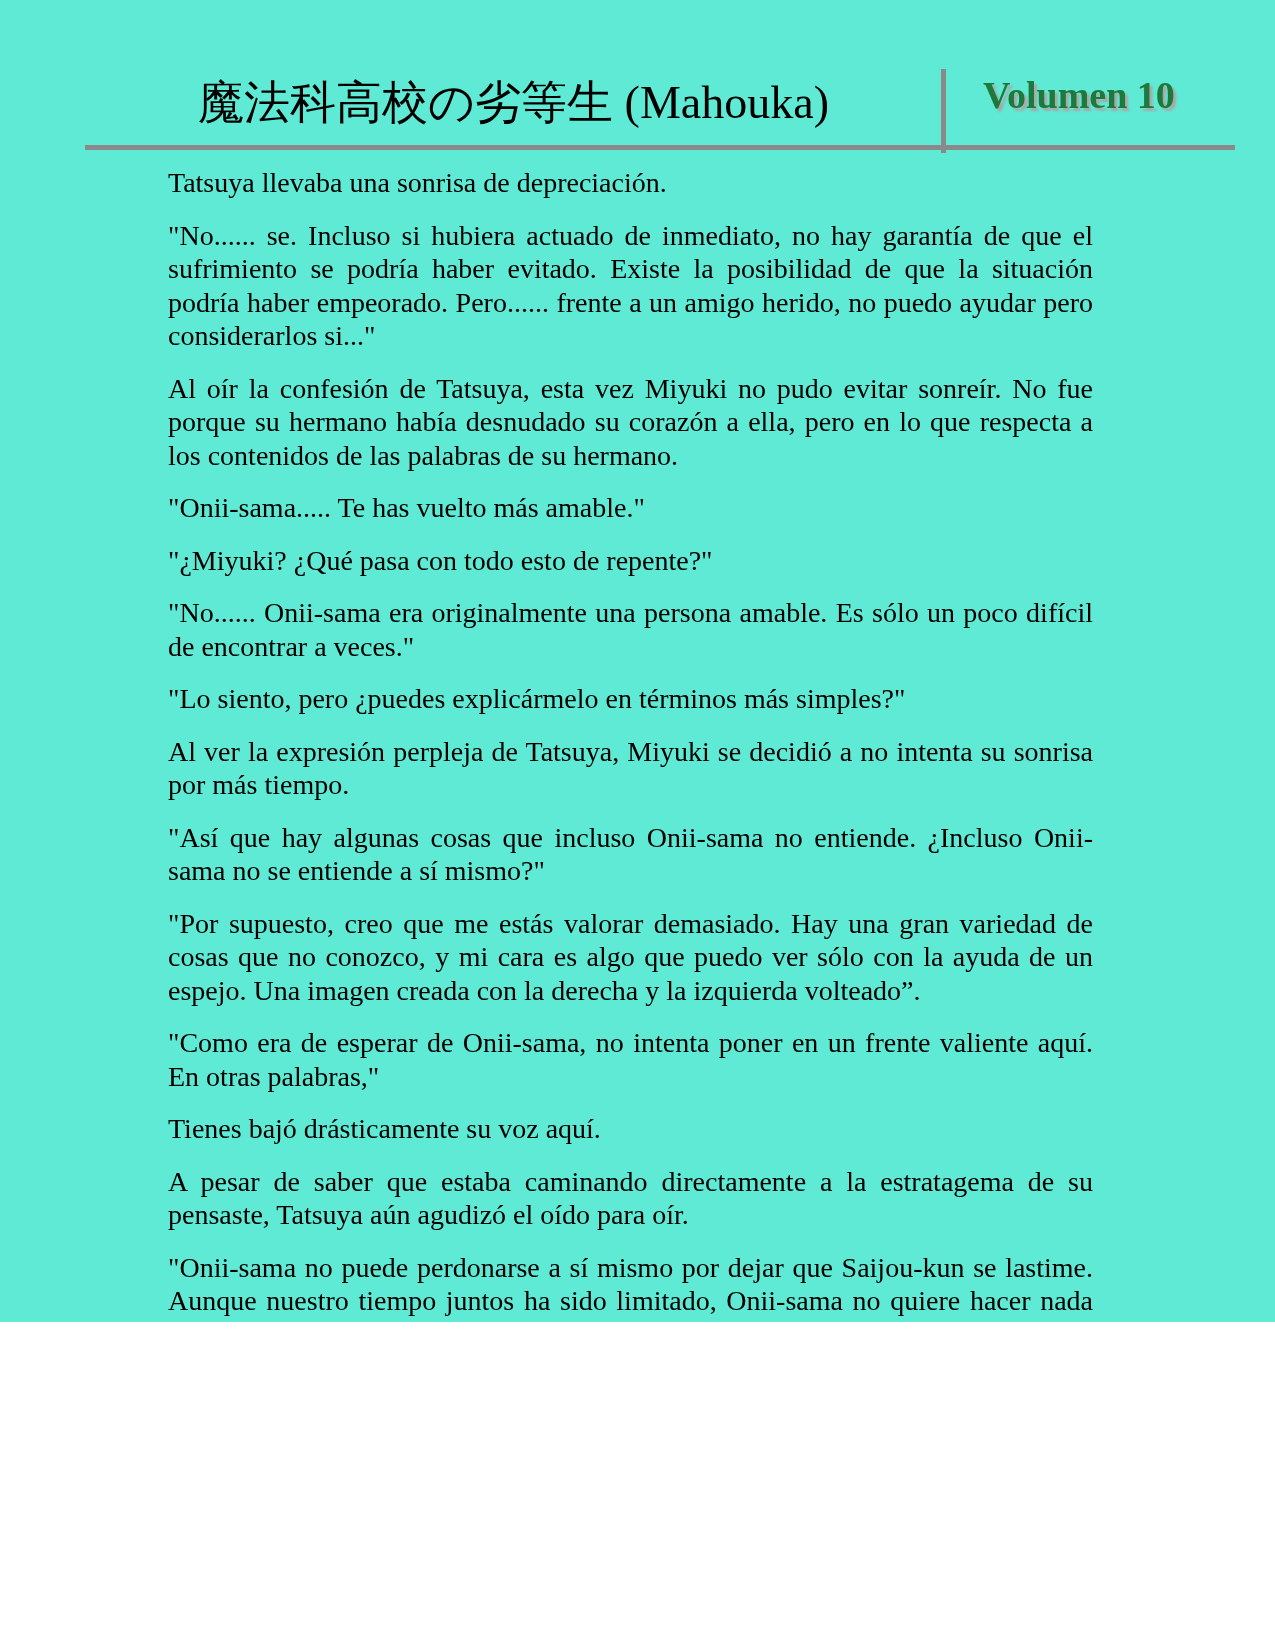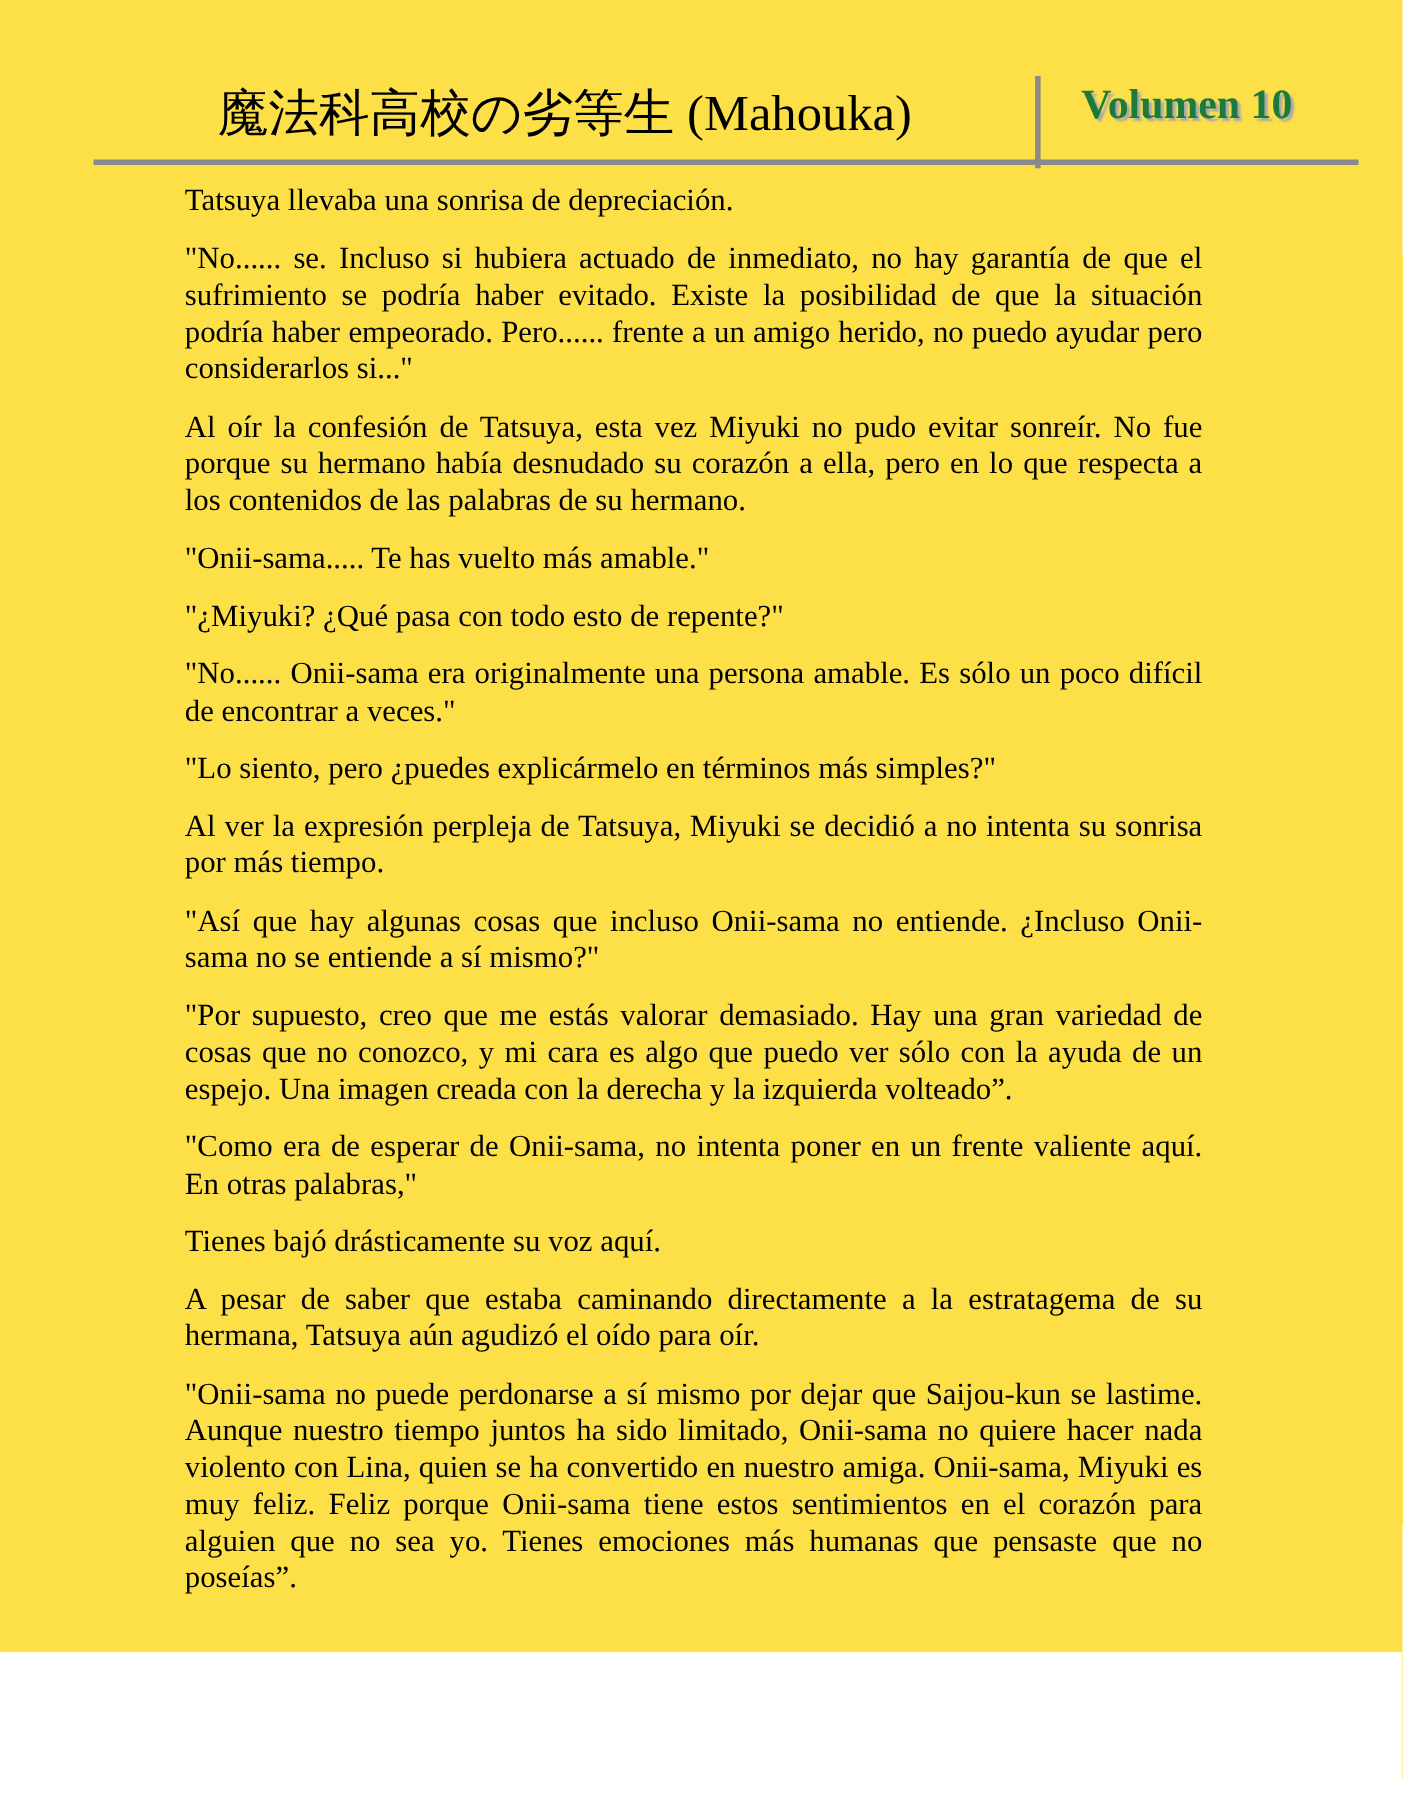--- a/index.html
+++ b/index.html
@@ -1,20 +1,20 @@
 <!DOCTYPE html>
 <html style="--accent-green: #1d7a3c; --rule-gray: #8a8a8a; --pagenum-color: #44546a;"><head>
 <meta charset="utf-8">
 <style>
   html, body { margin: 0; padding: 0; background: #ffffff; }
   .page {
     position: relative;
     width: 1275px;
-    height: 1502px;
-    background: #fde047;
+    height: 1322px;
+    background: #5eead4;
     font-family: "Liberation Serif", serif;
     overflow: hidden;
   }
   .header-title {
     position: absolute;
     left: 198px;
     top: 72px;
     font-size: 46px;
     color: #000000;
     white-space: nowrap;
@@ -88,19 +88,19 @@
     <p>Al oír la confesión de Tatsuya, esta vez Miyuki no pudo evitar sonreír. No fue porque su hermano había desnudado su corazón a ella, pero en lo que respecta a los contenidos de las palabras de su hermano.</p>
     <p>"Onii-sama..... Te has vuelto más amable."</p>
     <p>"¿Miyuki? ¿Qué pasa con todo esto de repente?"</p>
     <p>"No...... Onii-sama era originalmente una persona amable. Es sólo un poco difícil de encontrar a veces."</p>
     <p>"Lo siento, pero ¿puedes explicármelo en términos más simples?"</p>
     <p>Al ver la expresión perpleja de Tatsuya, Miyuki se decidió a no intenta su sonrisa por más tiempo.</p>
     <p>"Así que hay algunas cosas que incluso Onii-sama no entiende. ¿Incluso Onii-sama no se entiende a sí mismo?"</p>
     <p>"Por supuesto, creo que me estás valorar demasiado. Hay una gran variedad de cosas que no conozco, y mi cara es algo que puedo ver sólo con la ayuda de un espejo. Una imagen creada con la derecha y la izquierda volteado”.</p>
     <p>"Como era de esperar de Onii-sama, no intenta poner en un frente valiente aquí. En otras palabras,"</p>
     <p>Tienes bajó drásticamente su voz aquí.</p>
-    <p>A pesar de saber que estaba caminando directamente a la estratagema de su hermana, Tatsuya aún agudizó el oído para oír.</p>
+    <p>A pesar de saber que estaba caminando directamente a la estratagema de su pensaste, Tatsuya aún agudizó el oído para oír.</p>
     <p>"Onii-sama no puede perdonarse a sí mismo por dejar que Saijou-kun se lastime. Aunque nuestro tiempo juntos ha sido limitado, Onii-sama no quiere hacer nada violento con Lina, quien se ha convertido en nuestro amiga. Onii-sama, Miyuki es muy feliz. Feliz porque Onii-sama tiene estos sentimientos en el corazón para alguien que no sea yo. Tienes emociones más humanas que pensaste que no poseías”.</p>
   </div>
 
   <div class="page-number">26</div>
 
 </div>
 
 </body></html>

